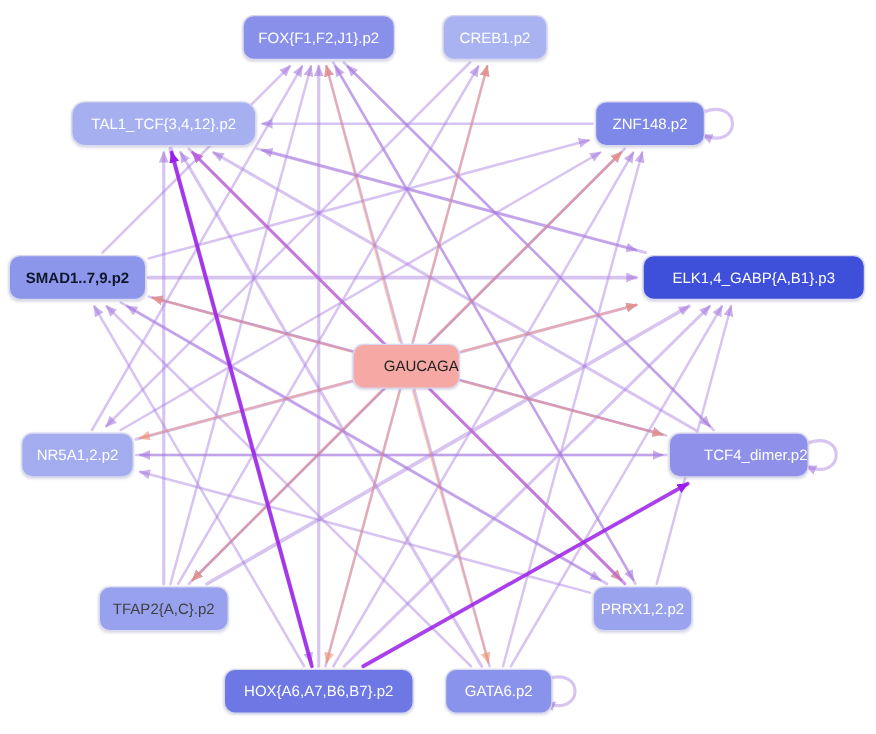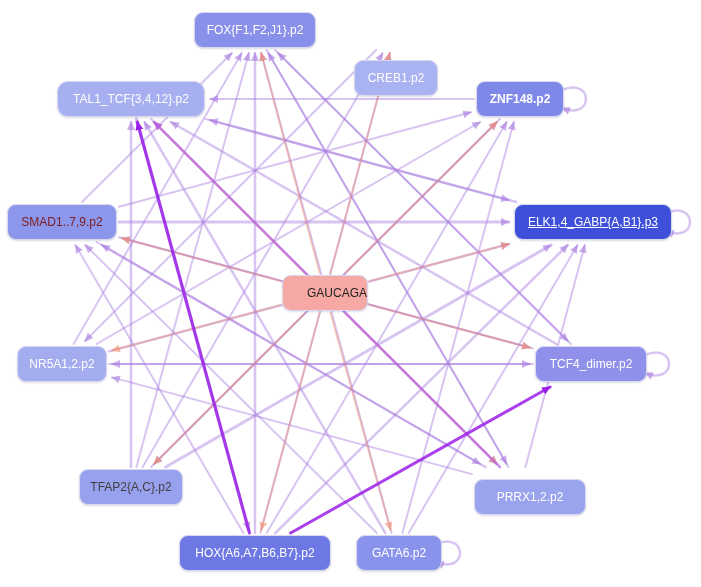--- a/index.html
+++ b/index.html
@@ -110,48 +110,48 @@
       <line x1="290.6" y1="533.0" x2="550.1" y2="387.0" stroke="#9b1fe8" stroke-opacity="0.85" stroke-width="3" stroke-linecap="round" marker-end="url(#arrow-strong)"></line>
       <path d="M 562 90 C 594 77, 594 121, 562 108" fill="none" stroke="#a87ce0" stroke-opacity="0.45" stroke-width="2.5" marker-end="url(#arrow-peer)"></path>
       <path d="M 666 213 C 698 200, 698 244, 666 231" fill="none" stroke="#a87ce0" stroke-opacity="0.45" stroke-width="2.5" marker-end="url(#arrow-peer)"></path>
       <path d="M 645 355 C 677 342, 677 386, 645 373" fill="none" stroke="#a87ce0" stroke-opacity="0.45" stroke-width="2.5" marker-end="url(#arrow-peer)"></path>
       <path d="M 436 544 C 468 531, 468 575, 436 562" fill="none" stroke="#a87ce0" stroke-opacity="0.45" stroke-width="2.5" marker-end="url(#arrow-peer)"></path>
     </svg>
 
 <div class="node" style="left: 194px; top: 12px; width: 122px; height: 36px; background: rgb(136, 144, 234); color: rgb(255, 255, 255);">
       <span>FOX{F1,F2,J1}.p2</span>
     </div>
-    <div class="node" style="left: 354px; top: 12px; width: 84px; height: 36px; background: rgb(170, 179, 242); color: rgb(255, 255, 255); margin-top: 48px;">
+    <div class="node" style="left: 354px; top: 12px; width: 84px; height: 36px; background: rgb(170, 179, 242); color: rgb(255, 255, 255);">
       <span>CREB1.p2</span>
     </div>
-    <div class="node" style="left: 476px; top: 81px; width: 88px; height: 36px; background: rgb(126, 136, 233); color: rgb(255, 255, 255); font-weight: bold;">
+    <div class="node" style="left: 476px; top: 81px; width: 88px; height: 36px; background: rgb(126, 136, 233); color: rgb(255, 255, 255);">
       <span>ZNF148.p2</span>
     </div>
-    <div class="node" style="left: 514px; top: 204px; width: 158px; height: 36px; background: rgb(62, 79, 217); color: rgb(255, 255, 255); text-decoration: underline;">
+    <div class="node" style="left: 514px; top: 204px; width: 178px; height: 36px; background: rgb(62, 79, 217); color: rgb(255, 255, 255);">
       <span>ELK1,4_GABP{A,B1}.p3</span>
     </div>
-    <div class="node" style="left: 535px; top: 346px; width: 112px; height: 36px; background: rgb(143, 144, 234); color: rgb(255, 255, 255);">
+    <div class="node" style="left: 535px; top: 346px; width: 112px; height: 36px; background: rgb(143, 144, 234); color: rgb(255, 255, 255); justify-content: flex-end;">
       <span>TCF4_dimer.p2</span>
     </div>
-    <div class="node" style="left: 474px; top: 479px; width: 112px; height: 36px; background: rgb(154, 164, 238); color: rgb(255, 255, 255);">
+    <div class="node" style="left: 474px; top: 469px; width: 80px; height: 36px; background: rgb(154, 164, 238); color: rgb(255, 255, 255);">
       <span>PRRX1,2.p2</span>
     </div>
     <div class="node" style="left: 356px; top: 535px; width: 86px; height: 36px; background: rgb(138, 147, 235); color: rgb(255, 255, 255);">
       <span>GATA6.p2</span>
     </div>
     <div class="node" style="left: 179px; top: 535px; width: 152px; height: 36px; background: rgb(109, 120, 229); color: rgb(255, 255, 255); align-items: center;">
       <span>HOX{A6,A7,B6,B7}.p2</span>
     </div>
     <div class="node" style="left: 79px; top: 469px; width: 104px; height: 36px; background: rgb(152, 161, 238); color: #404040;">
       <span>TFAP2{A,C}.p2</span>
     </div>
     <div class="node" style="left: 17px; top: 346px; width: 90px; height: 36px; background: rgb(162, 172, 239); color: rgb(255, 255, 255);">
       <span>NR5A1,2.p2</span>
     </div>
-    <div class="node" style="left: 7px; top: 204px; width: 110px; height: 36px; background: rgb(140, 150, 235); color: #7f1d1d;">
+    <div class="node" style="left: 7px; top: 204px; width: 110px; height: 36px; background: rgb(140, 150, 235); color: #0f172a; font-weight: bold;">
       <span>SMAD1..7,9.p2</span>
     </div>
     <div class="node" style="left: 57px; top: 81px; width: 148px; height: 36px; background: rgb(166, 176, 241); color: rgb(255, 255, 255); border-radius: 11px;">
       <span>TAL1_TCF{3,4,12}.p2</span>
     </div>
     <div class="node" style="left: 282px; top: 275px; width: 86px; height: 36px; background: rgb(246, 169, 164); color: rgb(34, 34, 34); justify-content: flex-end;">
       <span>GAUCAGA</span>
     </div>
   </div>
 

